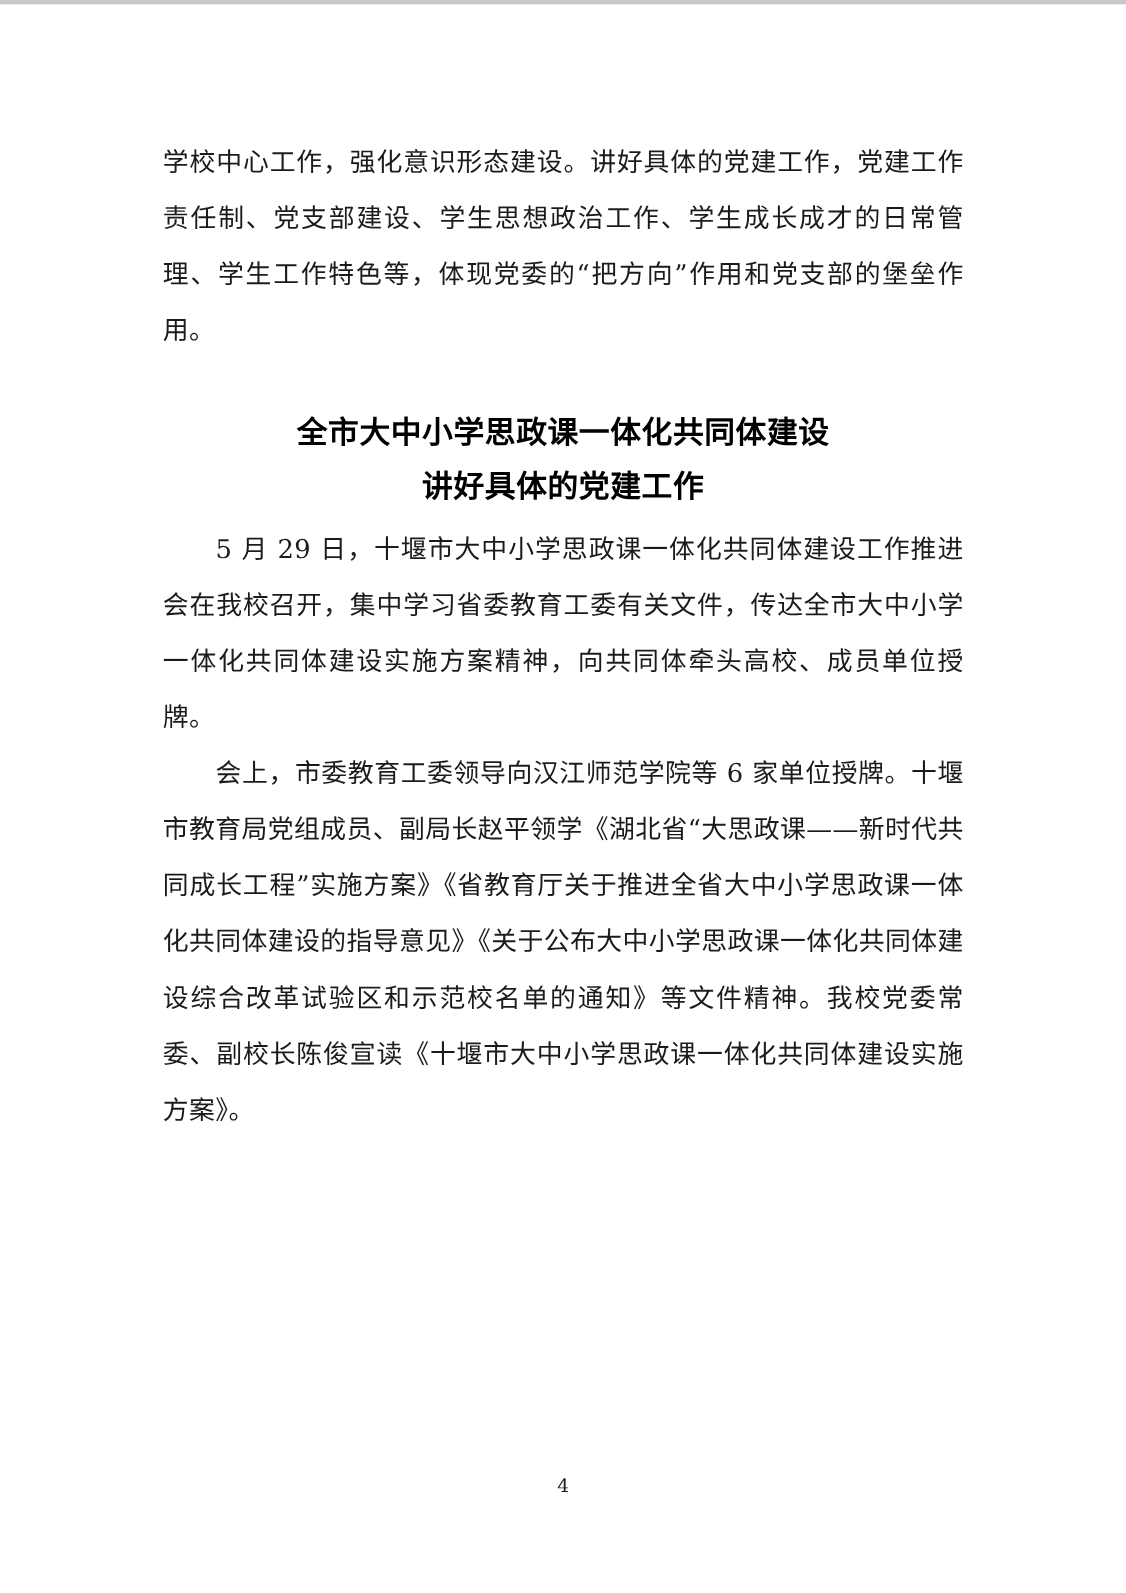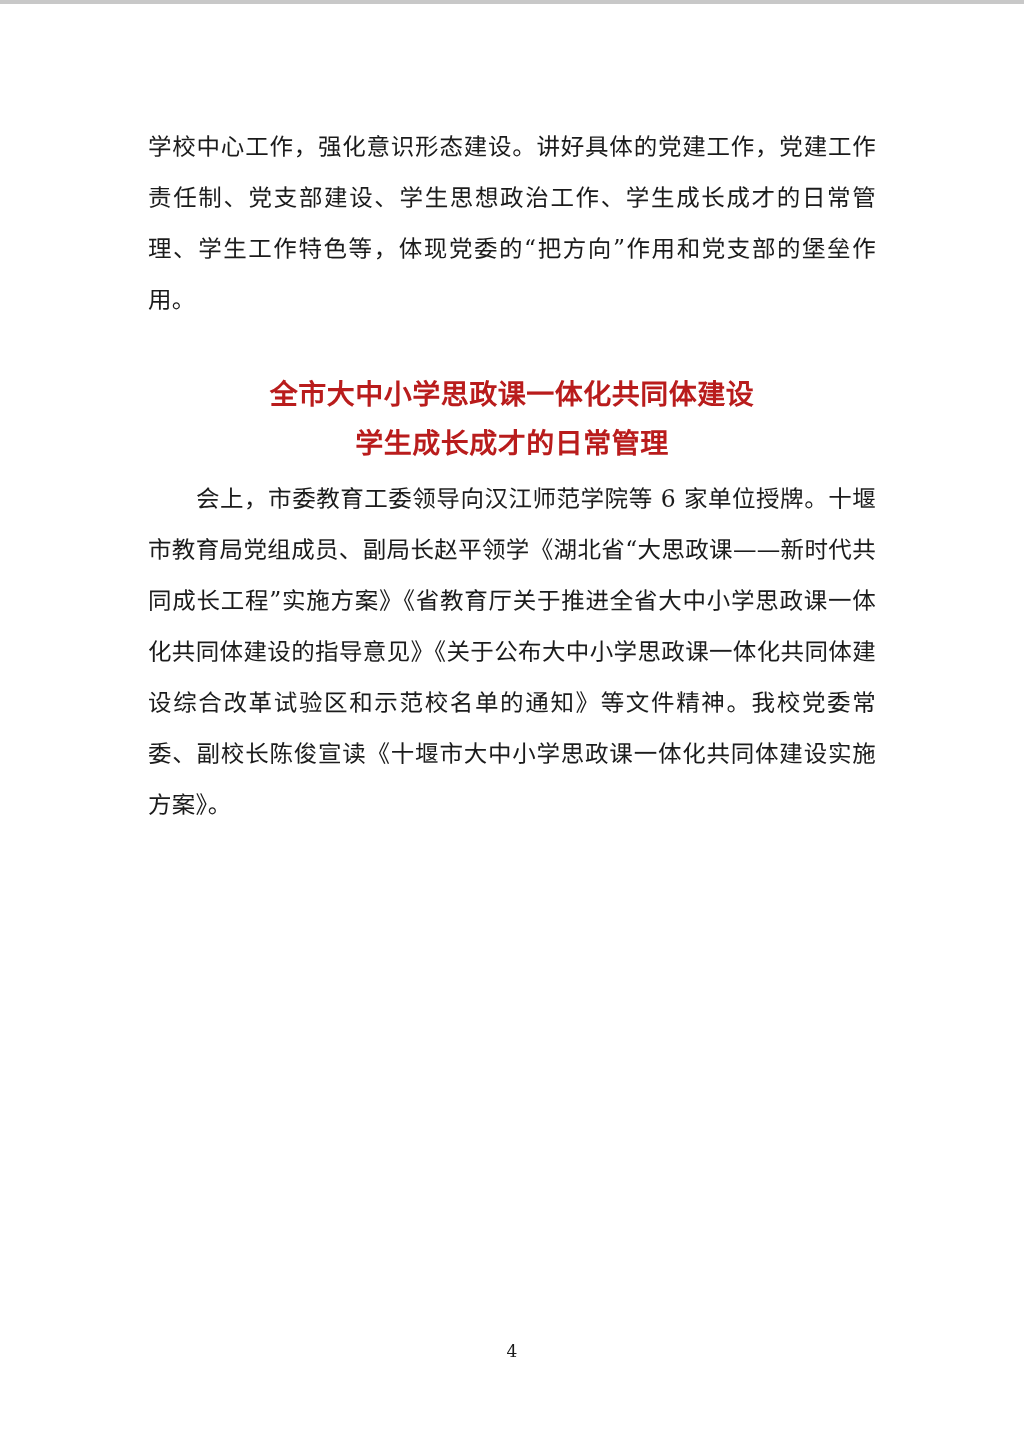--- a/index.html
+++ b/index.html
@@ -41,21 +41,21 @@
   }
   .title-block {
     margin-top: 44px;
     margin-bottom: 6px;
     text-align: center;
   }
   .doc-title-line {
     font-size: 28px;
     line-height: 49px;
     font-weight: bold;
-    color: #b91c1c;
+    color: #000000;
     letter-spacing: 0.5px;
     font-family: Liberation Serif, serif;
   }
   .page-number {
     position: absolute;
     left: 0;
     right: 0;
     top: 1337px;
     text-align: center;
     font-size: 17px;
@@ -68,23 +68,24 @@
 
 <div class="page">
 
   <div class="content">
 
     <p class="para">学校中心工作，强化意识形态建设。讲好具体的党建工作，党建工作责任制、党支部建设、学生思想政治工作、学生成长成才的日常管理、学生工作特色等，体现党委的“把方向”作用和党支部的堡垒作用。</p>
 
 
     <div class="title-block">
       <div class="doc-title-line">全市大中小学思政课一体化共同体建设</div>
-      <div class="doc-title-line">学生成长成才的日常管理</div>
+      <div class="doc-title-line">讲好具体的党建工作</div>
     </div>
 
+    <p class="para indent">5 月 29 日，十堰市大中小学思政课一体化共同体建设工作推进会在我校召开，集中学习省委教育工委有关文件，传达全市大中小学一体化共同体建设实施方案精神，向共同体牵头高校、成员单位授牌。</p>
 
     <p class="para indent">会上，市委教育工委领导向汉江师范学院等 6 家单位授牌。十堰市教育局党组成员、副局长赵平领学《湖北省“大思政课——新时代共同成长工程”实施方案》《省教育厅关于推进全省大中小学思政课一体化共同体建设的指导意见》《关于公布大中小学思政课一体化共同体建设综合改革试验区和示范校名单的通知》等文件精神。我校党委常委、副校长陈俊宣读《十堰市大中小学思政课一体化共同体建设实施方案》。</p>
 
   </div>
 
   <div class="page-number">4</div>
 
 </div>
 
 </body></html>

